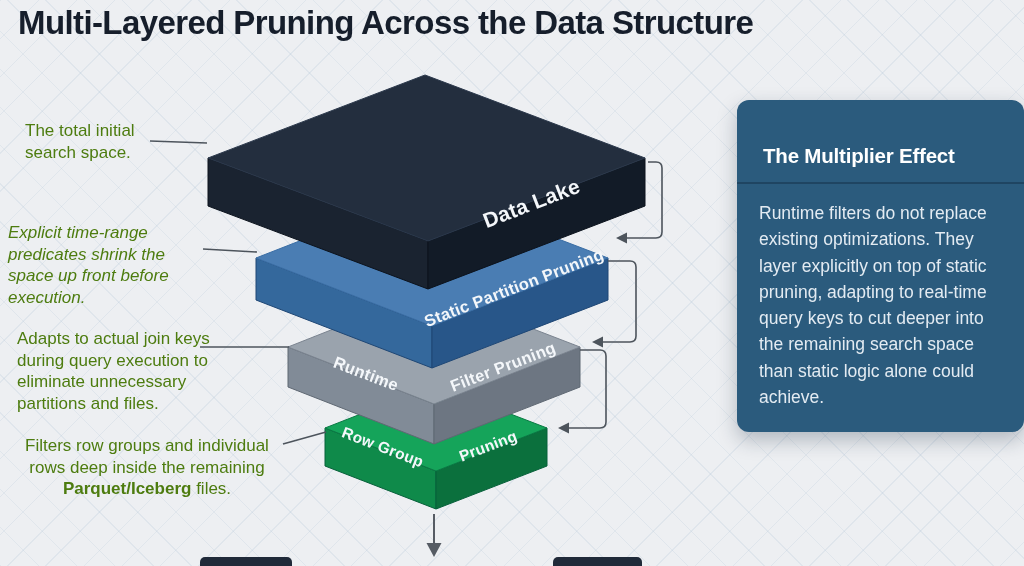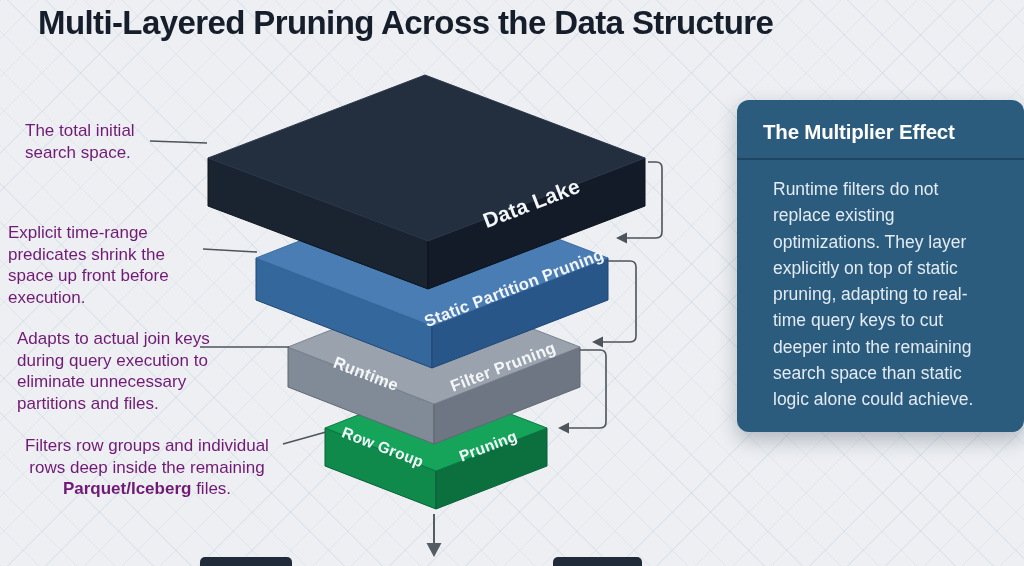--- a/index.html
+++ b/index.html
@@ -8,45 +8,46 @@
     font-family:"Liberation Sans", sans-serif;
     position:relative;
     overflow:hidden;
     background-color:#edeff2;
     background-image:
       repeating-linear-gradient(45deg, rgba(176,196,214,0.22) 0 1px, transparent 1px 27px),
       repeating-linear-gradient(135deg, rgba(176,196,214,0.22) 0 1px, transparent 1px 27px);
   }
   .title {
     position:absolute; left:18px; top:4px;
-    font-size:33px; font-weight:800; color:#161e2b; letter-spacing:-0.6px;margin-left:20px;
+    font-size:33px; font-weight:800; color:#161e2b; letter-spacing:-0.6px;
   }
   .diagram-svg { position:absolute; left:0; top:0; width:1024px; height:566px; }
   .slab-label {
     font-family:"Liberation Sans", sans-serif;
     fill:#f4f7fa; font-weight:700; letter-spacing:0.3px;
   }
   .annotation {
     position:absolute; font-size:17px; line-height:1.27;
-    color:#701a75; font-weight:500;
+    color:#4d7c0f; font-weight:500;
   }
   .annotation b { font-weight:700; }
   .card {
     position:absolute; left:737px; top:100px; right:0; height:332px;
     background:#2b5b7d; border-radius:12px;
     box-shadow:0 8px 20px rgba(20,40,60,0.28);
     color:#ffffff;
   }
   .card-header {
     padding:20px 26px 14px 26px;
     font-size:20.5px; font-weight:700; letter-spacing:-0.2px;
     border-bottom:2px solid rgba(10,30,48,0.35);
+    margin-top:24px;
   }
   .card-body {
-    padding:16px 26px 0 36px;
+    padding:16px 26px 0 22px;
     font-size:17.5px; line-height:1.5; color:#e3ebf2; font-weight:500;
   }
   .bottom-bar {
     position:absolute; bottom:0; height:9px;
     background:#202a39; border-radius:5px 5px 0 0;
   }
   .connector { stroke:#4d545c; stroke-width:1.6; fill:none; }
   .arrowhead { fill:#4d545c; }
 </style>
 </head>
@@ -103,21 +104,21 @@
   <g>
     <line x1="434" y1="514" x2="434" y2="544" stroke="#565c64" stroke-width="2"></line>
     <polygon points="434,557 426.5,543 441.5,543" fill="#565c64"></polygon>
   </g>
 </svg>
 
 <div class="annotation" style="left:25px; top:120px; width:140px;">
   <span>The total initial search space.</span>
 </div>
 
-<div class="annotation" style="left:8px; top:222px; width:188px;">
+<div class="annotation" style="left:8px; top:222px; width:188px;font-style:italic;">
   <span>Explicit time-range predicates shrink the space up front before execution.</span>
 </div>
 
 <div class="annotation" style="left:8px; top:328px; width:208px;margin-left:9px;">
   <span>Adapts to actual join keys during query execution to eliminate unnecessary partitions and files.</span>
 </div>
 
 <div class="annotation" style="left:8px; top:435px; width:278px;text-align:center;">
   <span>Filters row groups and individual rows deep inside the remaining </span><b>Parquet/Iceberg</b><span> files.</span>
 </div>

